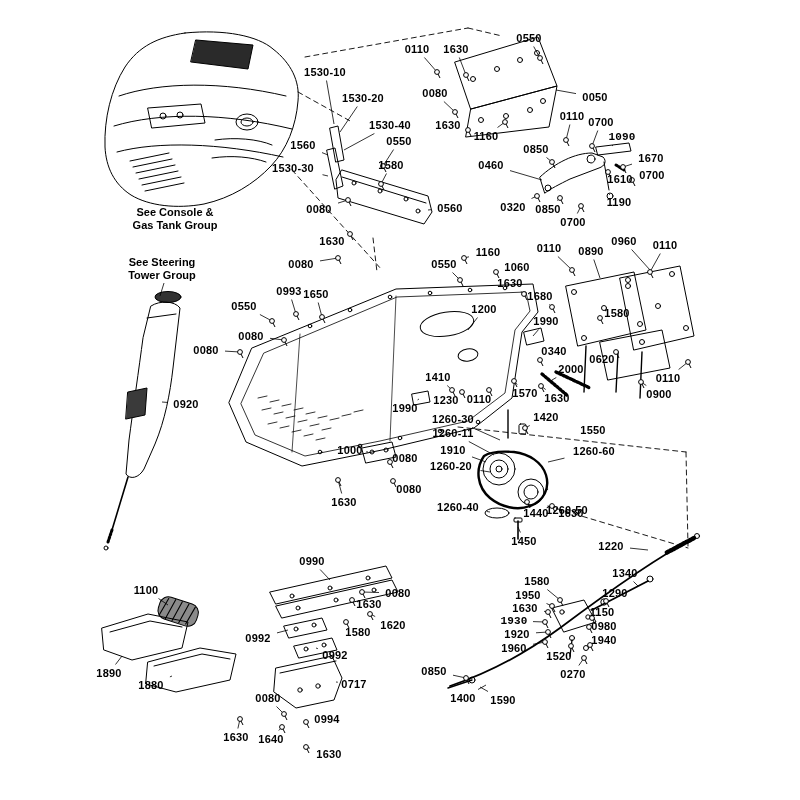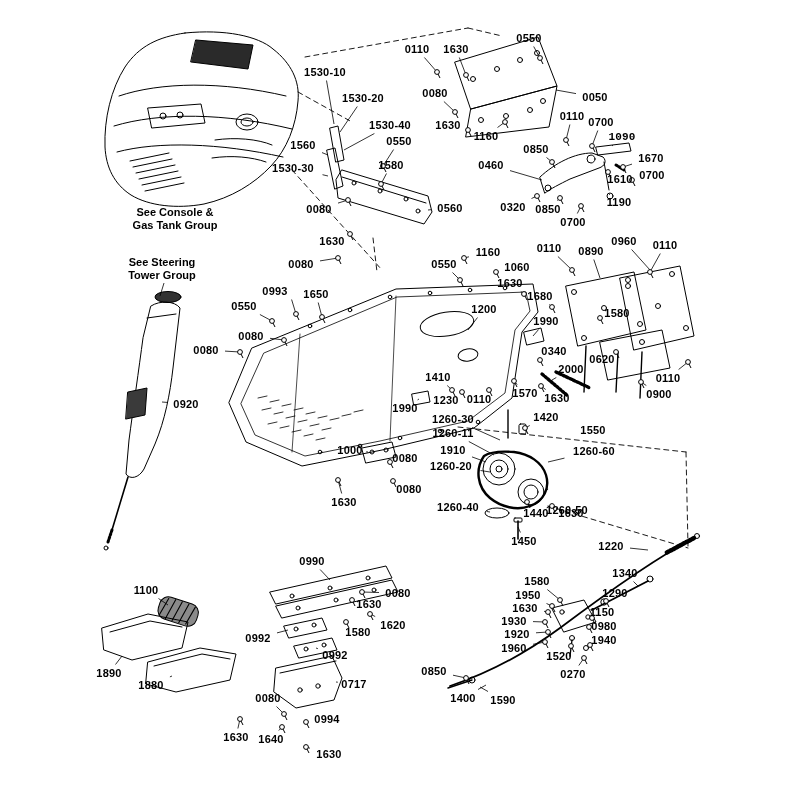--- a/index.html
+++ b/index.html
@@ -665,21 +665,21 @@
     <div class="part-label" style="left: 301px; top: 264px;">0080</div>
     <div class="part-label" style="left: 444px; top: 264px;">0550</div>
     <div class="part-label" style="left: 488px; top: 252px;">1160</div>
     <div class="part-label" style="left: 517px; top: 267px;">1060</div>
     <div class="part-label" style="left: 549px; top: 248px;">0110</div>
     <div class="part-label" style="left: 591px; top: 251px;">0890</div>
     <div class="part-label" style="left: 624px; top: 241px;">0960</div>
     <div class="part-label" style="left: 665px; top: 245px;">0110</div>
     <div class="part-label" style="left: 510px; top: 283px;">1630</div>
     <div class="part-label" style="left: 540px; top: 296px;">1680</div>
-    <div class="part-label" style="left: 275px; top: 291px;">0993</div>
+    <div class="part-label" style="left: 289px; top: 291px;">0993</div>
     <div class="part-label" style="left: 316px; top: 294px;">1650</div>
     <div class="part-label" style="left: 244px; top: 306px;">0550</div>
     <div class="part-label" style="left: 484px; top: 309px;">1200</div>
     <div class="part-label" style="left: 617px; top: 313px;">1580</div>
     <div class="part-label" style="left: 251px; top: 336px;">0080</div>
     <div class="part-label" style="left: 546px; top: 321px;">1990</div>
     <div class="part-label" style="left: 206px; top: 350px;">0080</div>
     <div class="part-label" style="left: 554px; top: 351px;">0340</div>
     <div class="part-label" style="left: 602px; top: 359px;">0620</div>
     <div class="part-label" style="left: 571px; top: 369px;">2000</div>
@@ -713,21 +713,21 @@
     <div class="part-label" style="left: 537px; top: 581px;">1580</div>
     <div class="part-label" style="left: 625px; top: 573px;">1340</div>
     <div class="part-label" style="left: 398px; top: 593px;">0080</div>
     <div class="part-label" style="left: 528px; top: 595px;">1950</div>
     <div class="part-label" style="left: 615px; top: 593px;">1290</div>
     <div class="part-label" style="left: 369px; top: 604px;">1630</div>
     <div class="part-label" style="left: 525px; top: 608px;">1630</div>
     <div class="part-label" style="left: 146px; top: 590px;">1100</div>
     <div class="part-label" style="left: 393px; top: 625px;">1620</div>
     <div class="part-label" style="left: 602px; top: 612px;">1150</div>
-    <div class="part-label" style="left: 514px; top: 621px;">1930</div>
+    <div class="part-label" style="left: 514px; top: 621px; font-family: Liberation Mono, monospace;">1930</div>
     <div class="part-label" style="left: 604px; top: 626px;">0980</div>
     <div class="part-label" style="left: 358px; top: 632px;">1580</div>
     <div class="part-label" style="left: 517px; top: 634px;">1920</div>
     <div class="part-label" style="left: 604px; top: 640px;">1940</div>
     <div class="part-label" style="left: 258px; top: 638px;">0992</div>
     <div class="part-label" style="left: 514px; top: 648px;">1960</div>
     <div class="part-label" style="left: 559px; top: 656px;">1520</div>
     <div class="part-label" style="left: 335px; top: 655px;">0992</div>
     <div class="part-label" style="left: 573px; top: 674px;">0270</div>
     <div class="part-label" style="left: 434px; top: 671px;">0850</div>

